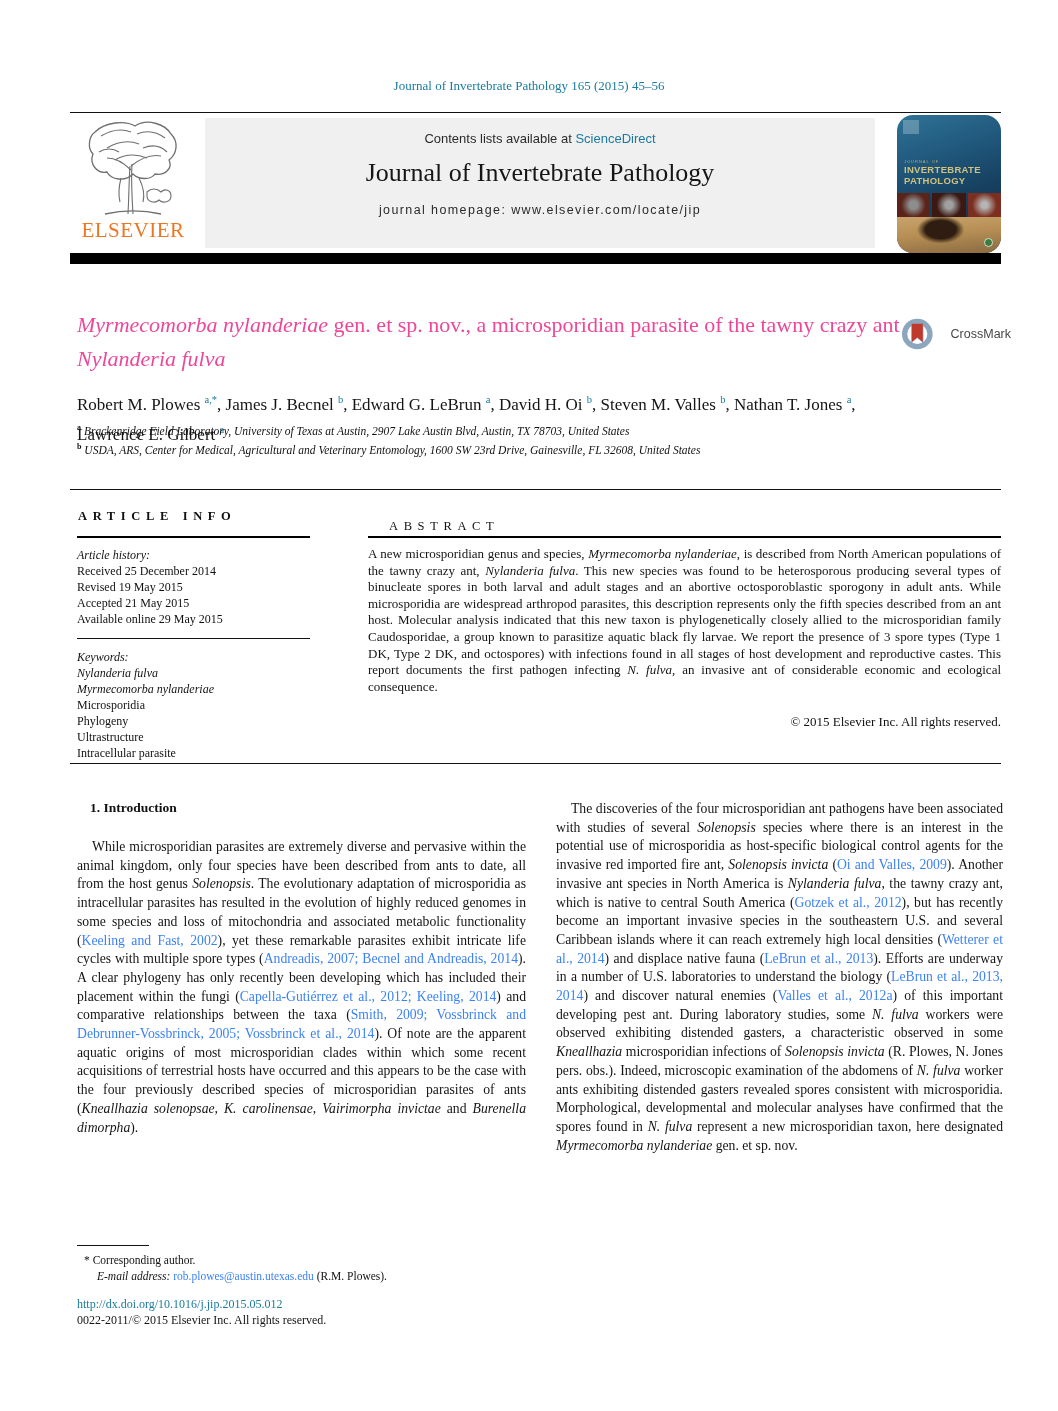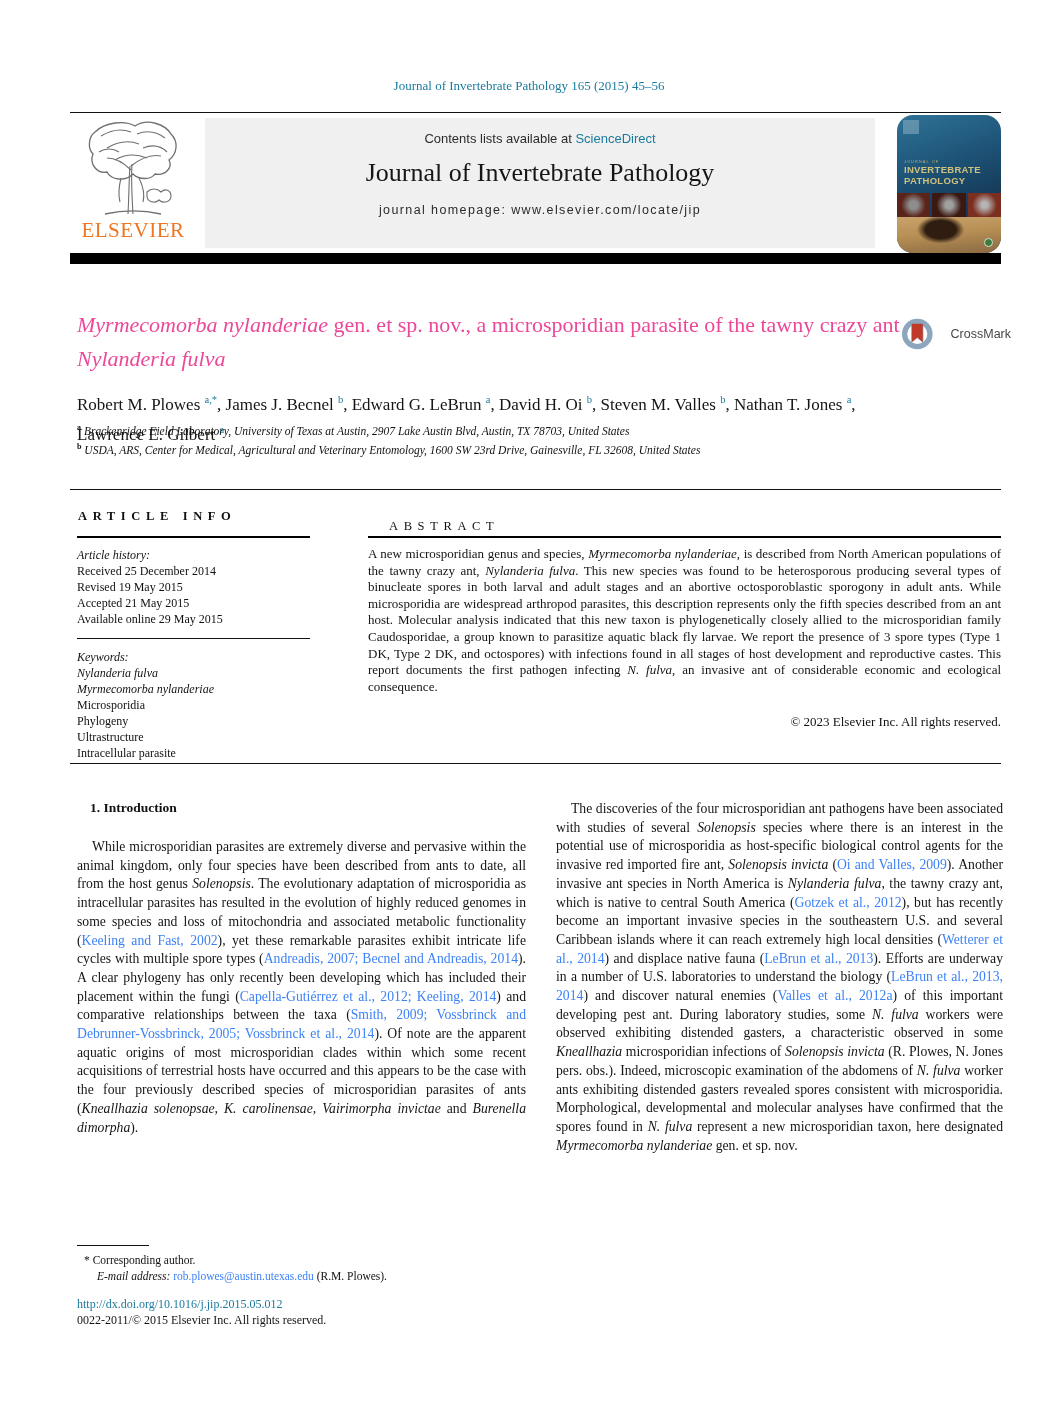--- a/index.html
+++ b/index.html
@@ -169,21 +169,21 @@
     <div class="i">Myrmecomorba nylanderiae</div>
     <div>Microsporidia</div>
     <div>Phylogeny</div>
     <div>Ultrastructure</div>
     <div>Intracellular parasite</div>
   </div>
 
   <div class="abs" id="abs-heading">ABSTRACT</div>
   <div class="abs rule2" id="abs-rule"></div>
   <div class="abs" id="abstract-text"><span>A new microsporidian genus and species, </span><span class="i">Myrmecomorba nylanderiae</span><span>, is described from North American populations of the tawny crazy ant, </span><span class="i">Nylanderia fulva</span><span>. This new species was found to be heterosporous producing several types of binucleate spores in both larval and adult stages and an abortive octosporoblastic sporogony in adult ants. While microsporidia are widespread arthropod parasites, this description represents only the fifth species described from an ant host. Molecular analysis indicated that this new taxon is phylogenetically closely allied to the microsporidian family Caudosporidae, a group known to parasitize aquatic black fly larvae. We report the presence of 3 spore types (Type 1 DK, Type 2 DK, and octospores) with infections found in all stages of host development and reproductive castes. This report documents the first pathogen infecting </span><span class="i">N. fulva</span><span>, an invasive ant of considerable economic and ecological consequence.</span></div>
-  <div class="abs" id="abs-copyright">© 2023 Elsevier Inc. All rights reserved.</div>
+  <div class="abs" id="abs-copyright">© 2015 Elsevier Inc. All rights reserved.</div>
 
   <div class="abs rule" id="rule-mid"></div>
 
   <div class="abs" id="intro-heading">1. Introduction</div>
   <div class="abs bodycol" id="col1">
     <p><span>While microsporidian parasites are extremely diverse and pervasive within the animal kingdom, only four species have been described from ants to date, all from the host genus </span><span class="i">Solenopsis</span><span>. The evolutionary adaptation of microsporidia as intracellular parasites has resulted in the evolution of highly reduced genomes in some species and loss of mitochondria and associated metabolic functionality (</span><span class="l">Keeling and Fast, 2002</span><span>), yet these remarkable parasites exhibit intricate life cycles with multiple spore types (</span><span class="l">Andreadis, 2007; Becnel and Andreadis, 2014</span><span>). A clear phylogeny has only recently been developing which has included their placement within the fungi (</span><span class="l">Capella-Gutiérrez et al., 2012; Keeling, 2014</span><span>) and comparative relationships between the taxa (</span><span class="l">Smith, 2009; Vossbrinck and Debrunner-Vossbrinck, 2005; Vossbrinck et al., 2014</span><span>). Of note are the apparent aquatic origins of most microsporidian clades within which some recent acquisitions of terrestrial hosts have occurred and this appears to be the case with the four previously described species of microsporidian parasites of ants (</span><span class="i">Kneallhazia solenopsae, K. carolinensae, Vairimorpha invictae</span><span> and </span><span class="i">Burenella dimorpha</span><span>).</span></p>
   </div>
   <div class="abs bodycol" id="col2">
     <p><span>The discoveries of the four microsporidian ant pathogens have been associated with studies of several </span><span class="i">Solenopsis</span><span> species where there is an interest in the potential use of microsporidia as host-specific biological control agents for the invasive red imported fire ant, </span><span class="i">Solenopsis invicta</span><span> (</span><span class="l">Oi and Valles, 2009</span><span>). Another invasive ant species in North America is </span><span class="i">Nylanderia fulva</span><span>, the tawny crazy ant, which is native to central South America (</span><span class="l">Gotzek et al., 2012</span><span>), but has recently become an important invasive species in the southeastern U.S. and several Caribbean islands where it can reach extremely high local densities (</span><span class="l">Wetterer et al., 2014</span><span>) and displace native fauna (</span><span class="l">LeBrun et al., 2013</span><span>). Efforts are underway in a number of U.S. laboratories to understand the biology (</span><span class="l">LeBrun et al., 2013, 2014</span><span>) and discover natural enemies (</span><span class="l">Valles et al., 2012a</span><span>) of this important developing pest ant. During laboratory studies, some </span><span class="i">N. fulva</span><span> workers were observed exhibiting distended gasters, a characteristic observed in some </span><span class="i">Kneallhazia</span><span> microsporidian infections of </span><span class="i">Solenopsis invicta</span><span> (R. Plowes, N. Jones pers. obs.). Indeed, microscopic examination of the abdomens of </span><span class="i">N. fulva</span><span> worker ants exhibiting distended gasters revealed spores consistent with microsporidia. Morphological, developmental and molecular analyses have confirmed that the spores found in </span><span class="i">N. fulva</span><span> represent a new microsporidian taxon, here designated </span><span class="i">Myrmecomorba nylanderiae</span><span> gen. et sp. nov.</span></p>
   </div>

